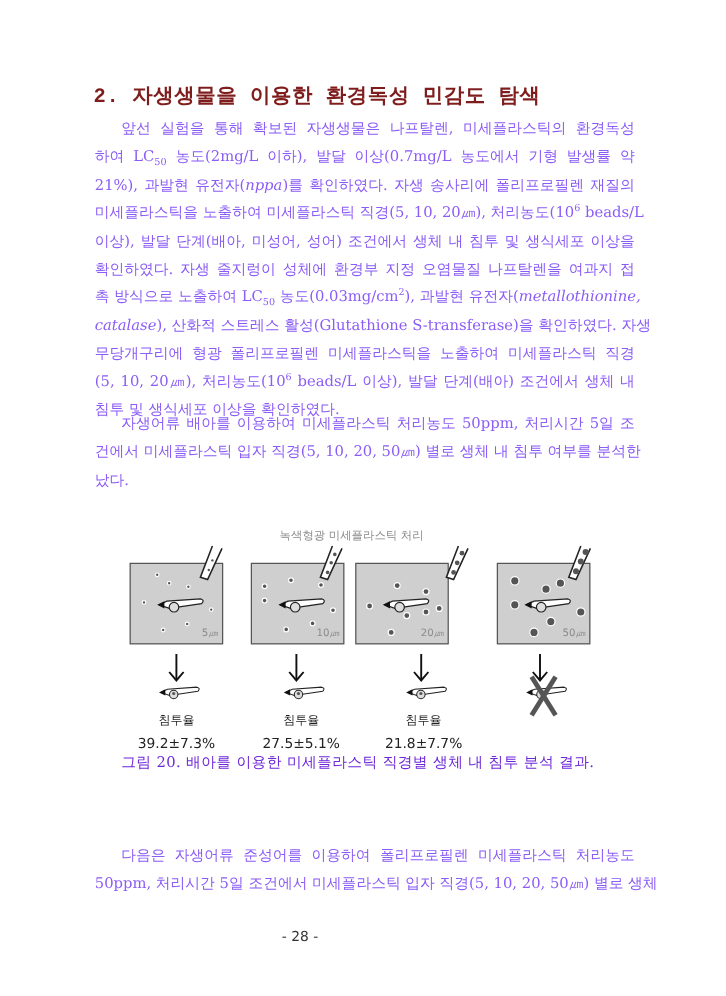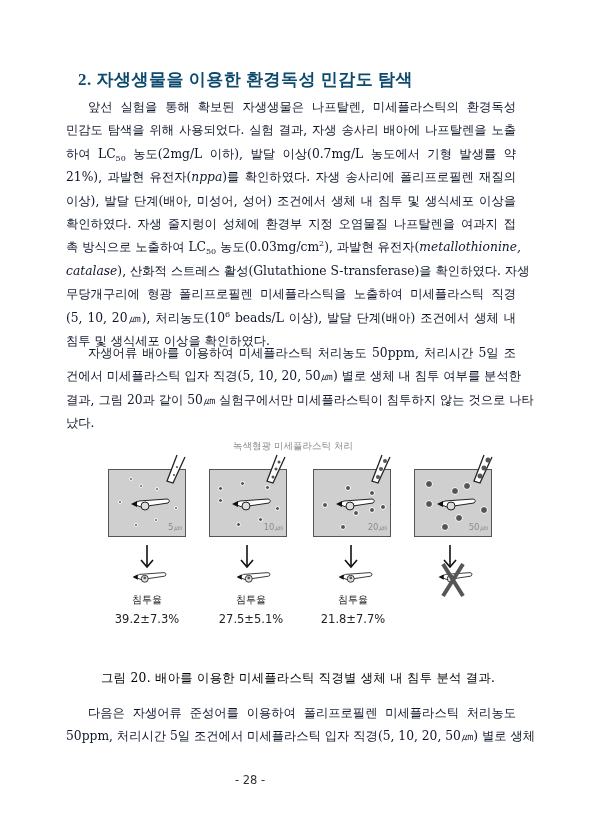--- a/index.html
+++ b/index.html
@@ -1,57 +1,56 @@
 <!DOCTYPE html>
 <html><head>
 <meta charset="utf-8">
 <style>
   html, body { margin: 0; padding: 0; background: #ffffff; }
   body { width: 605px; height: 830px; position: relative; overflow: hidden; font-family: "DejaVu Serif", "Liberation Serif", serif; color: #222; }
-  .heading { position: absolute; left: 78px; top: 68px; font-family: Liberation Serif, serif; font-weight: bold; font-size: 17px; color: #0c4a6e; letter-spacing: 0.5px; }
-  .para { position: absolute; left: 66px; width: 450px; font-size: 12.3px; line-height: 23.4px; text-align: justify; text-align-last: justify; color: #0f172a; }
+  .heading { position: absolute; left: 78px; top: 68px; font-family: Liberation Mono, monospace; font-weight: bold; font-size: 17px; color: #7f1d1d; letter-spacing: 0.5px; }
+  .para { position: absolute; left: 79px; width: 450px; font-size: 12.3px; line-height: 23.4px; text-align: justify; text-align-last: justify; color: #8b5cf6; }
   .para .line { display: block; white-space: nowrap; text-align: justify; text-align-last: justify; }
   .para .line.last { text-align-last: left; }
   .indent { padding-left: 22px; }
   sub, sup { font-size: 8px; line-height: 0; }
   i { }
   .fig-title { position: absolute; left: 233px; top: 440px; font-family: "DejaVu Sans", "Liberation Sans", sans-serif; font-size: 9.5px; color: #8a8a8a; text-align: right; }
   .panel { position: absolute; top: 469px; width: 78px; height: 68px; background: #cfcfcf; border: 1.5px solid #555; box-sizing: border-box; }
   .panel .size { position: absolute; right: 3px; bottom: 2px; font-family: "DejaVu Sans", "Liberation Sans", sans-serif; font-size: 8.5px; color: #8c8c8c; }
   .dot { position: absolute; border-radius: 50%; background: #555; border: 1.2px solid #fff; box-sizing: content-box; }
   .arrow { position: absolute; top: 545px; width: 14px; height: 24px; }
   .rate-label { position: absolute; top: 593px; width: 90px; text-align: center; font-family: "DejaVu Sans", "Liberation Sans", sans-serif; font-size: 10px; color: #222; }
   .rate-value { position: absolute; top: 612px; width: 90px; text-align: center; font-family: "DejaVu Sans", "Liberation Sans", sans-serif; font-size: 11.5px; color: #222; }
-  .caption { position: absolute; left: 101px; top: 670px; font-size: 12.3px; color: #000000; letter-spacing: 0.3px; text-align: right; }
+  .caption { position: absolute; left: 101px; top: 627px; font-size: 12.3px; color: #6d28d9; letter-spacing: 0.3px; text-align: right; }
   .page-num { position: absolute; left: 0; width: 500px; top: 773px; text-align: center; font-family: "DejaVu Sans", "Liberation Sans", sans-serif; font-size: 11.5px; color: #333; }
   svg { overflow: visible; }
 </style>
 </head>
 <body>
 
 <div class="heading">2. 자생생물을 이용한 환경독성 민감도 탐색</div>
 
 <div class="para" style="top:96px;">
   <span class="line indent">앞선 실험을 통해 확보된 자생생물은 나프탈렌, 미세플라스틱의 환경독성</span>
-  <span class="line">민감도 탐색을 위해 사용되었다. 실험 결과, 자생 송사리 배아에 나프탈렌을 노출</span>
   <span class="line"><span>하여 LC</span><sub>50</sub><span> 농도(2mg/L 이하), 발달 이상(0.7mg/L 농도에서 기형 발생률 약</span></span>
   <span class="line"><span>21%), 과발현 유전자(</span><i>nppa</i><span>)를 확인하였다. 자생 송사리에 폴리프로필렌 재질의</span></span>
+  <span class="line"><span>미세플라스틱을 노출하여 미세플라스틱 직경(5, 10, 20㎛), 처리농도(10</span><sup>6</sup><span> beads/L</span></span>
   <span class="line">이상), 발달 단계(배아, 미성어, 성어) 조건에서 생체 내 침투 및 생식세포 이상을</span>
   <span class="line">확인하였다. 자생 줄지렁이 성체에 환경부 지정 오염물질 나프탈렌을 여과지 접</span>
   <span class="line"><span>촉 방식으로 노출하여 LC</span><sub>50</sub><span> 농도(0.03mg/cm</span><sup>2</sup><span>), 과발현 유전자(</span><i>metallothionine,</i></span>
   <span class="line"><i>catalase</i><span>), 산화적 스트레스 활성(Glutathione S-transferase)을 확인하였다. 자생</span></span>
   <span class="line">무당개구리에 형광 폴리프로필렌 미세플라스틱을 노출하여 미세플라스틱 직경</span>
   <span class="line"><span>(5, 10, 20㎛), 처리농도(10</span><sup>6</sup><span> beads/L 이상), 발달 단계(배아) 조건에서 생체 내</span></span>
   <span class="line last">침투 및 생식세포 이상을 확인하였다.</span>
 </div>
 
 <div class="para" style="top:342px;">
   <span class="line indent">자생어류 배아를 이용하여 미세플라스틱 처리농도 50ppm, 처리시간 5일 조</span>
   <span class="line">건에서 미세플라스틱 입자 직경(5, 10, 20, 50㎛) 별로 생체 내 침투 여부를 분석한</span>
-  <span class="line">결과, 그림 20과 같이 50㎛ 실험구에서만 미세플라스틱이 침투하지 않는 것으로 나타</span>
   <span class="line last">났다.</span>
 </div>
 
 <div>
   <div class="fig-title">녹색형광 미세플라스틱 처리</div>
 
   <div class="panel" style="left:108px;">
     <span class="dot" style="left:20px;top:7px;width:2px;height:2px;"></span>
     <span class="dot" style="left:30px;top:14px;width:2px;height:2px;"></span>
     <span class="dot" style="left:46px;top:17px;width:2px;height:2px;"></span>
@@ -87,21 +86,21 @@
       </svg>
     <span class="size">10㎛</span>
   </div>
   <svg style="position:absolute;left:265px;top:455px;" width="24" height="32" viewBox="0 0 24 32">
       <path d="M12 0 L2 26 L8 28 L20 2" fill="#fff" stroke="#222" stroke-width="1.3"></path>
       <circle cx="8" cy="22" r="1.5" fill="#555"></circle>
       <circle cx="11" cy="14" r="1.5" fill="#555"></circle>
       <circle cx="14" cy="7" r="1.5" fill="#555"></circle>
     </svg>
 
-  <div class="panel" style="left:313px;padding-left:12px;">
+  <div class="panel" style="left:296px;padding-left:12px;">
     <span class="dot" style="left:31px;top:15px;width:4px;height:4px;"></span>
     <span class="dot" style="left:55px;top:20px;width:4px;height:4px;"></span>
     <span class="dot" style="left:8px;top:32px;width:4px;height:4px;"></span>
     <span class="dot" style="left:39px;top:40px;width:4px;height:4px;"></span>
     <span class="dot" style="left:55px;top:37px;width:4px;height:4px;"></span>
     <span class="dot" style="left:66px;top:34px;width:4px;height:4px;"></span>
     <span class="dot" style="left:26px;top:54px;width:4px;height:4px;"></span>
     <svg style="position:absolute;left:22px;top:26px;" width="40" height="16" viewBox="0 0 40 16">
         <path d="M2 8 L8 5 L36 3 Q40 4 37 7 L10 11 Z" fill="#fff" stroke="#222" stroke-width="1"></path>
         <circle cx="14" cy="10" r="4" fill="#ddd" stroke="#222" stroke-width="1"></circle>

